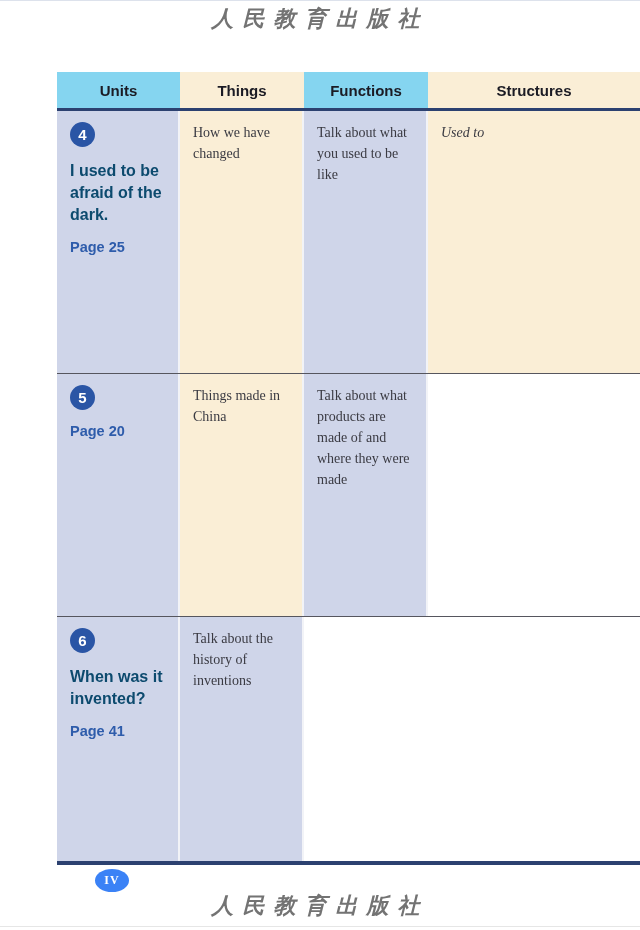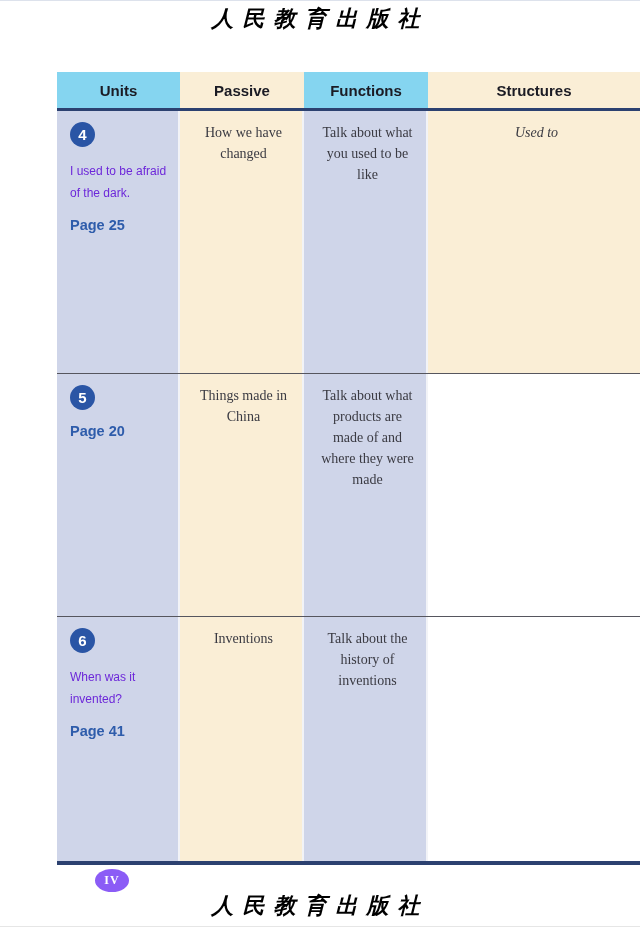--- a/index.html
+++ b/index.html
@@ -14,21 +14,21 @@
     position:absolute;top:0;left:0;width:640px;height:1px;
     background:#dde2ec;
   }
   .hairline-bottom{
     position:absolute;top:926px;left:0;width:640px;height:1px;
     background:#e6e6e6;
   }
   .logo{
     position:absolute;left:0;width:640px;
     text-align:center;
-    color:#000000;
+    color:#737373;
     font-family:"DejaVu Sans",sans-serif;
     font-style:italic;
     font-weight:bold;
     font-size:22px;
     letter-spacing:9px;
     white-space:nowrap;
   }
   .logo-top{top:4px;}
   .logo-bottom{top:891px;}
 
@@ -60,60 +60,59 @@
 
   .unit-cell{padding:11px 10px 0 13px;}
   .unit-badge{
     width:25px;height:25px;border-radius:50%;
     background:#2a55a5;color:#ffffff;
     display:flex;align-items:center;justify-content:center;
     font-weight:bold;font-size:15px;
     margin:0 0 13px 0;
   }
   .unit-title{
-    font-weight:normal;font-size:12px;line-height:22px;
-    color:#6d28d9;max-width:102px;
+    font-weight:bold;font-size:16px;line-height:22px;
+    color:#0c4a6e;max-width:102px;
   }
   .page-link{
     margin-top:13px;
     font-weight:bold;font-size:14.5px;
     color:#2e5cab;
   }
   .serif-cell{
     padding:11px 8px 0 13px;
     font-family:"Liberation Serif",serif;
     font-size:14px;line-height:21px;
     color:#3a3a42;
-    text-align:center;
   }
   .structure-italic{font-style:italic;}
 
   .bottom-bar{height:4px;background:#2c4170;}
 
   .page-badge{
     position:absolute;left:95px;top:869px;
     width:34px;height:23px;border-radius:50%;
-    background:#8b5cf6;color:#ffffff;
+    background:#3b82f6;color:#ffffff;
     font-family:"Liberation Serif",serif;
     font-weight:bold;font-size:12px;letter-spacing:1px;
     display:flex;align-items:center;justify-content:center;
   }
 </style>
 </head>
 <body>
 
 <div class="hairline-top"></div>
 
 <div class="logo logo-top">人民教育出版社</div>
 
 <div class="toc-table">
 
   <div class="header-row">
     <div class="header-cell w-units bg-cyan">Units</div>
-    <div class="header-cell w-topics bg-cream">Passive</div>
+    <div class="header-cell w-topics bg-cream">Things</div>
     <div class="header-cell w-functions bg-cyan">Functions</div>
     <div class="header-cell w-structures bg-cream">Structures</div>
   </div>
   <div class="header-underline"></div>
 
   <div class="body-row row-1">
     <div class="cell w-units bg-lavender col-sep unit-cell">
       <div class="unit-badge">4</div>
       <div class="unit-title">I used to be afraid of the dark.</div>
       <div class="page-link">Page 25</div>
@@ -133,21 +132,20 @@
     <div class="cell w-functions bg-lavender col-sep serif-cell">Talk about what products are made of and where they were made</div>
   </div>
   <div class="row-sep"></div>
 
   <div class="body-row row-3">
     <div class="cell w-units bg-lavender col-sep unit-cell">
       <div class="unit-badge">6</div>
       <div class="unit-title">When was it invented?</div>
       <div class="page-link">Page 41</div>
     </div>
-    <div class="cell w-topics bg-cream col-sep serif-cell">Inventions</div>
     <div class="cell w-functions bg-lavender col-sep serif-cell">Talk about the history of inventions</div>
   </div>
 
   <div class="bottom-bar"></div>
 </div>
 
 <div class="page-badge">IV</div>
 
 <div class="logo logo-bottom">人民教育出版社</div>
 

